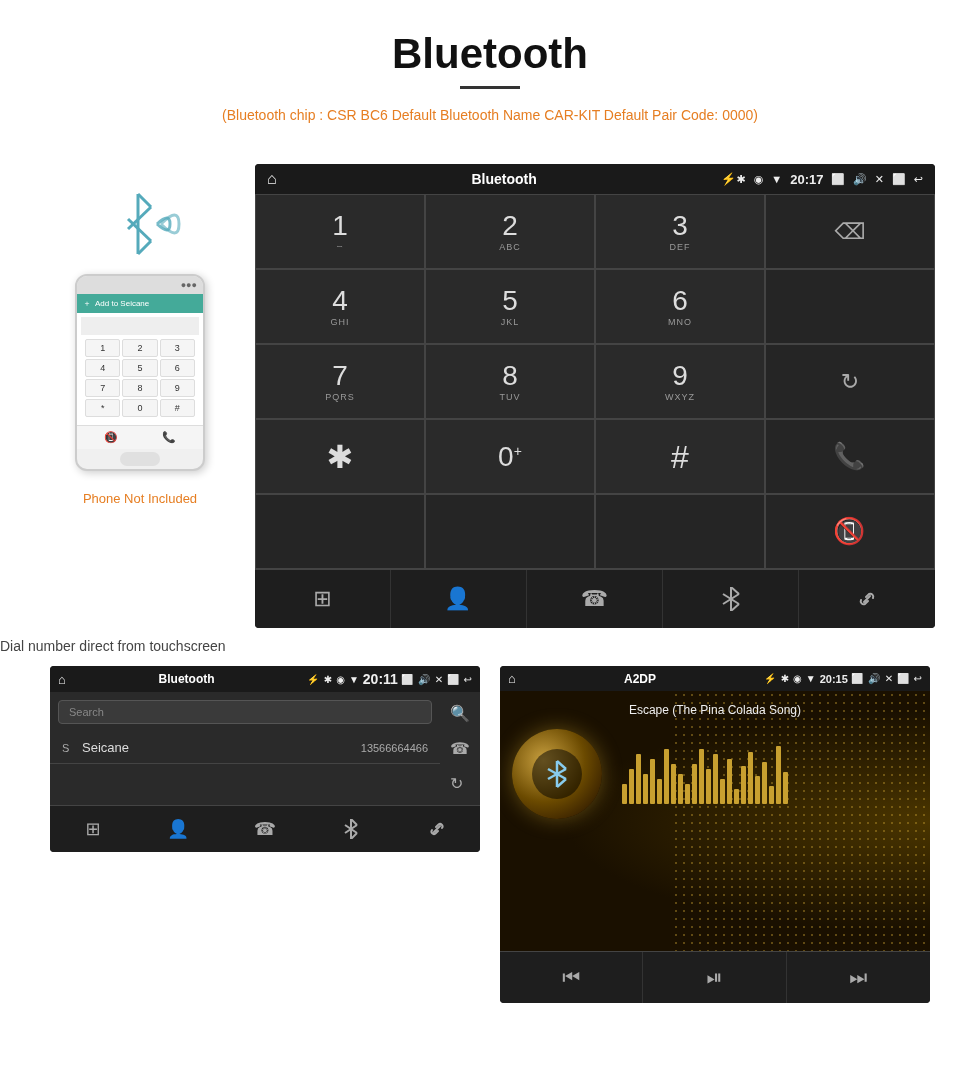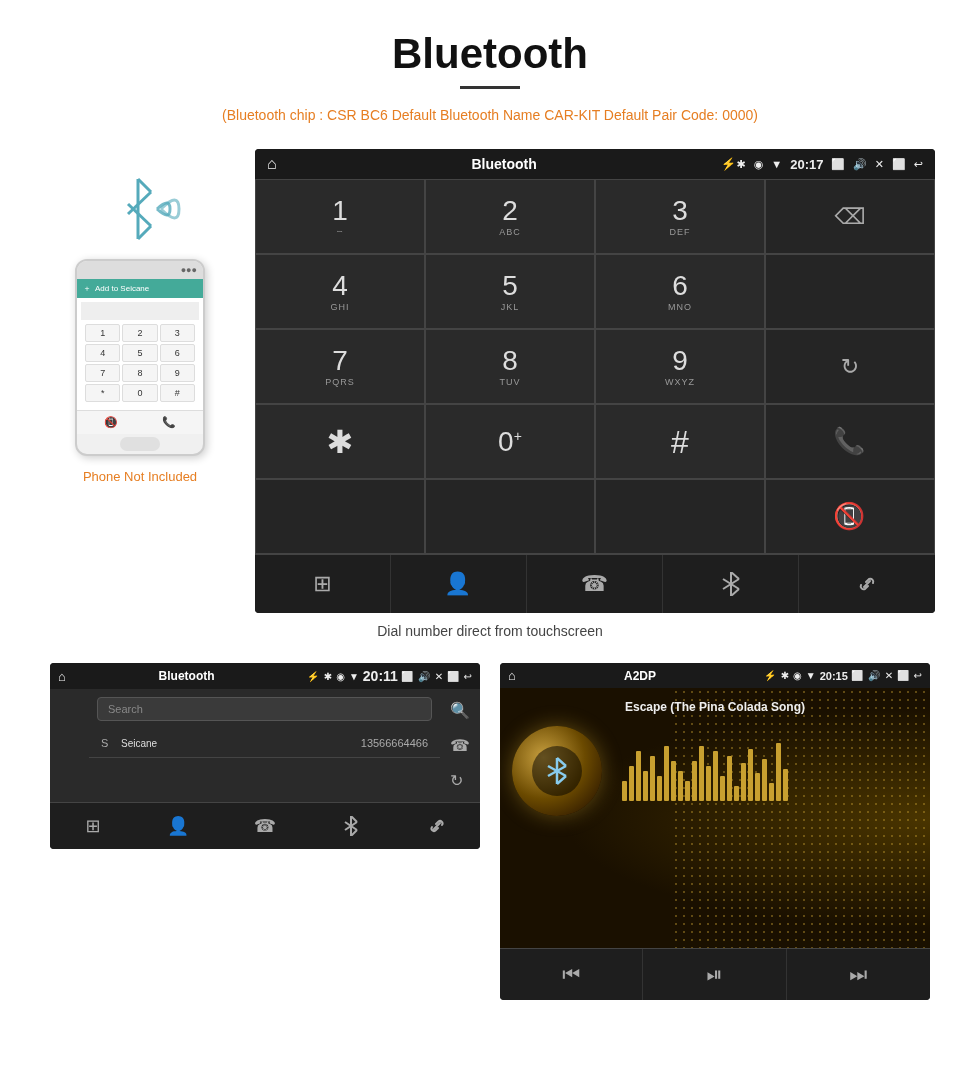--- a/index.html
+++ b/index.html
@@ -30,21 +30,21 @@
     }
     .description {
       font-size: 15px;
       color: #444;
       line-height: 1.6;
       margin-bottom: 8px;
     }
     .specs-line {
       font-size: 14px;
       color: #e67e22;
-      margin-bottom: 16px;
+      margin-bottom: 31px;
     }
 
     
     .main-image-area {
       display: flex;
       justify-content: center;
       align-items: flex-start;
       gap: 20px;
       padding: 0 40px;
       margin-bottom: 10px;
@@ -126,21 +126,21 @@
       background: #e0e0e0;
       height: 14px;
       margin: 3px auto;
       width: 40px;
       border-radius: 7px;
     }
     .phone-not-included {
       color: #e67e22;
       font-size: 13px;
       text-align: center;
-      margin-top: 13px;
+      margin-top: 20px;
     }
 
     
     .car-screen {
       background: #2a2a2a;
       border-radius: 4px;
       overflow: hidden;
       width: 680px;
       flex-shrink: 0;
     }
@@ -208,24 +208,23 @@
       justify-content: center;
       padding: 16px 0;
       cursor: pointer;
       font-size: 22px;
       color: #aaa;
       border-right: 1px solid #333;
     }
     .bottom-icon-cell:last-child { border-right: none; }
 
     .caption-center {
-      text-align: center;
       font-size: 14px;
       color: #444;
-      margin: 8px 0 24px;
+      margin: 8px 0 12px;
     }
 
     
     .bottom-panels {
       display: flex;
       gap: 0;
       padding: 0 40px;
       margin-bottom: 20px;
     }
     .panel {
@@ -267,31 +266,31 @@
       border-bottom: 1px solid #444;
     }
     .entry-letter {
       color: #aaa;
       font-size: 11px;
       margin-right: 8px;
       width: 12px;
     }
     .entry-name {
       color: #ddd;
-      font-size: 10px;
+      font-size: 13px;
       flex: 1;
     }
     .entry-number {
       color: #aaa;
       font-size: 11px;
     }
     .pb-screen-row {
       display: flex;
     }
-    .pb-main { flex: 1; margin-left: 39px; }
+    .pb-main { flex: 1; }
     .pb-side { display: flex; flex-direction: column; gap: 16px; padding: 12px 10px; font-size: 18px; color: #aaa; }
 
     
     .pb-bottom {
       display: grid;
       grid-template-columns: repeat(5, 1fr);
       background: #1e1e1e;
       border-top: 1px solid #444;
     }
     .pb-bottom-cell {
@@ -303,21 +302,20 @@
       color: #aaa;
       cursor: pointer;
     }
 
     
     .music-content {
       background: #14532d;
       min-height: 260px;
       position: relative;
       overflow: hidden;
-      font-weight: bold;
     }
     .music-bg {
       position: absolute;
       inset: 0;
       background: radial-gradient(ellipse at right, #4a3500 0%, #1a1000 60%);
     }
     .music-dots-pattern {
       position: absolute;
       right: 0;
       top: 0;

